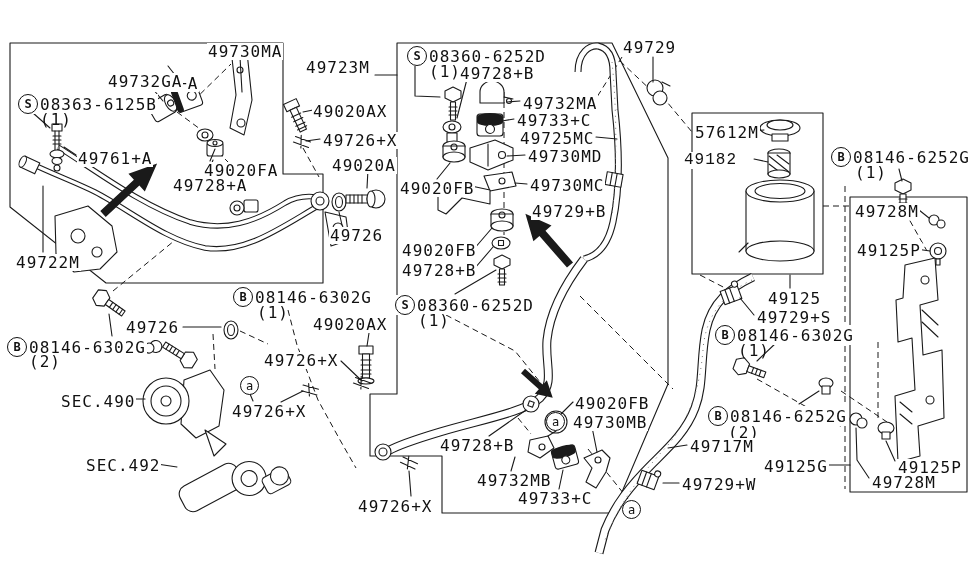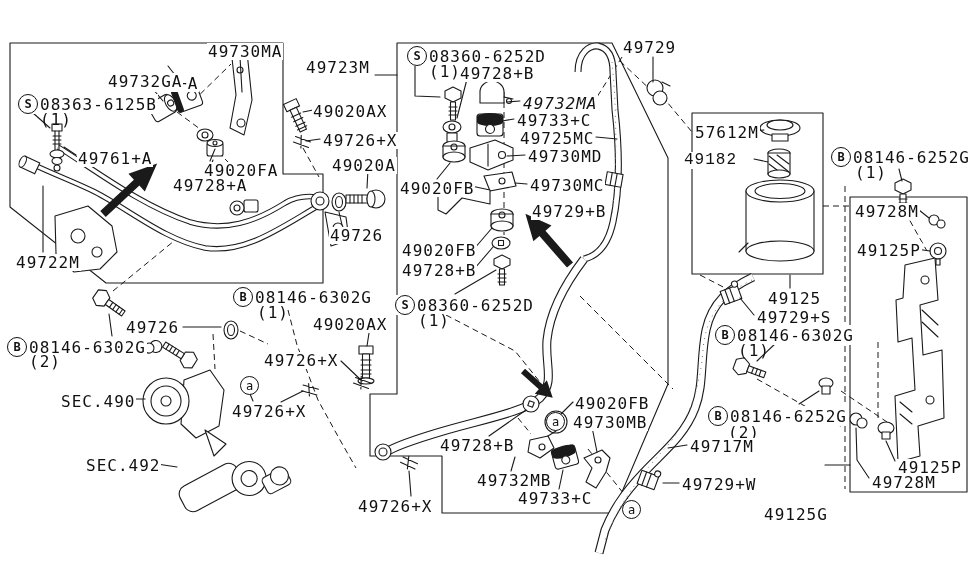--- a/index.html
+++ b/index.html
@@ -511,21 +511,21 @@
       <div class="lbl" style="left: 406px; top: 46px;">
         <span class="circ">S</span>
         <span>08360-6252D</span>
       </div>
       <div class="lbl qty" style="left: 428px; top: 63px;">
         <span>(1)</span>
       </div>
       <div class="lbl" style="left: 459px; top: 65px;">
         <span>49728+B</span>
       </div>
-      <div class="lbl" style="left: 522px; top: 95px; font-style: italic;">
+      <div class="lbl" style="left: 522px; top: 95px;">
         <span>49732MA</span>
       </div>
       <div class="lbl" style="left: 516px; top: 112px;">
         <span>49733+C</span>
       </div>
       <div class="lbl" style="left: 519px; top: 130px;">
         <span>49725MC</span>
       </div>
       <div class="lbl" style="left: 527px; top: 148px;">
         <span>49730MD</span>
@@ -590,21 +590,21 @@
       <div class="lbl" style="left: 707px; top: 406px;">
         <span class="circ">B</span>
         <span>08146-6252G</span>
       </div>
       <div class="lbl qty" style="left: 727px; top: 424px;">
         <span>(2)</span>
       </div>
       <div class="lbl" style="left: 689px; top: 438px;">
         <span>49717M</span>
       </div>
-      <div class="lbl" style="left: 763px; top: 458px; margin-top: 48px;">
+      <div class="lbl" style="left: 763px; top: 458px;">
         <span>49125G</span>
       </div>
       <div class="lbl" style="left: 897px; top: 459px;">
         <span>49125P</span>
       </div>
       <div class="lbl" style="left: 871px; top: 474px;">
         <span>49728M</span>
       </div>
       <div class="lbl" style="left: 681px; top: 476px;">
         <span>49729+W</span>

